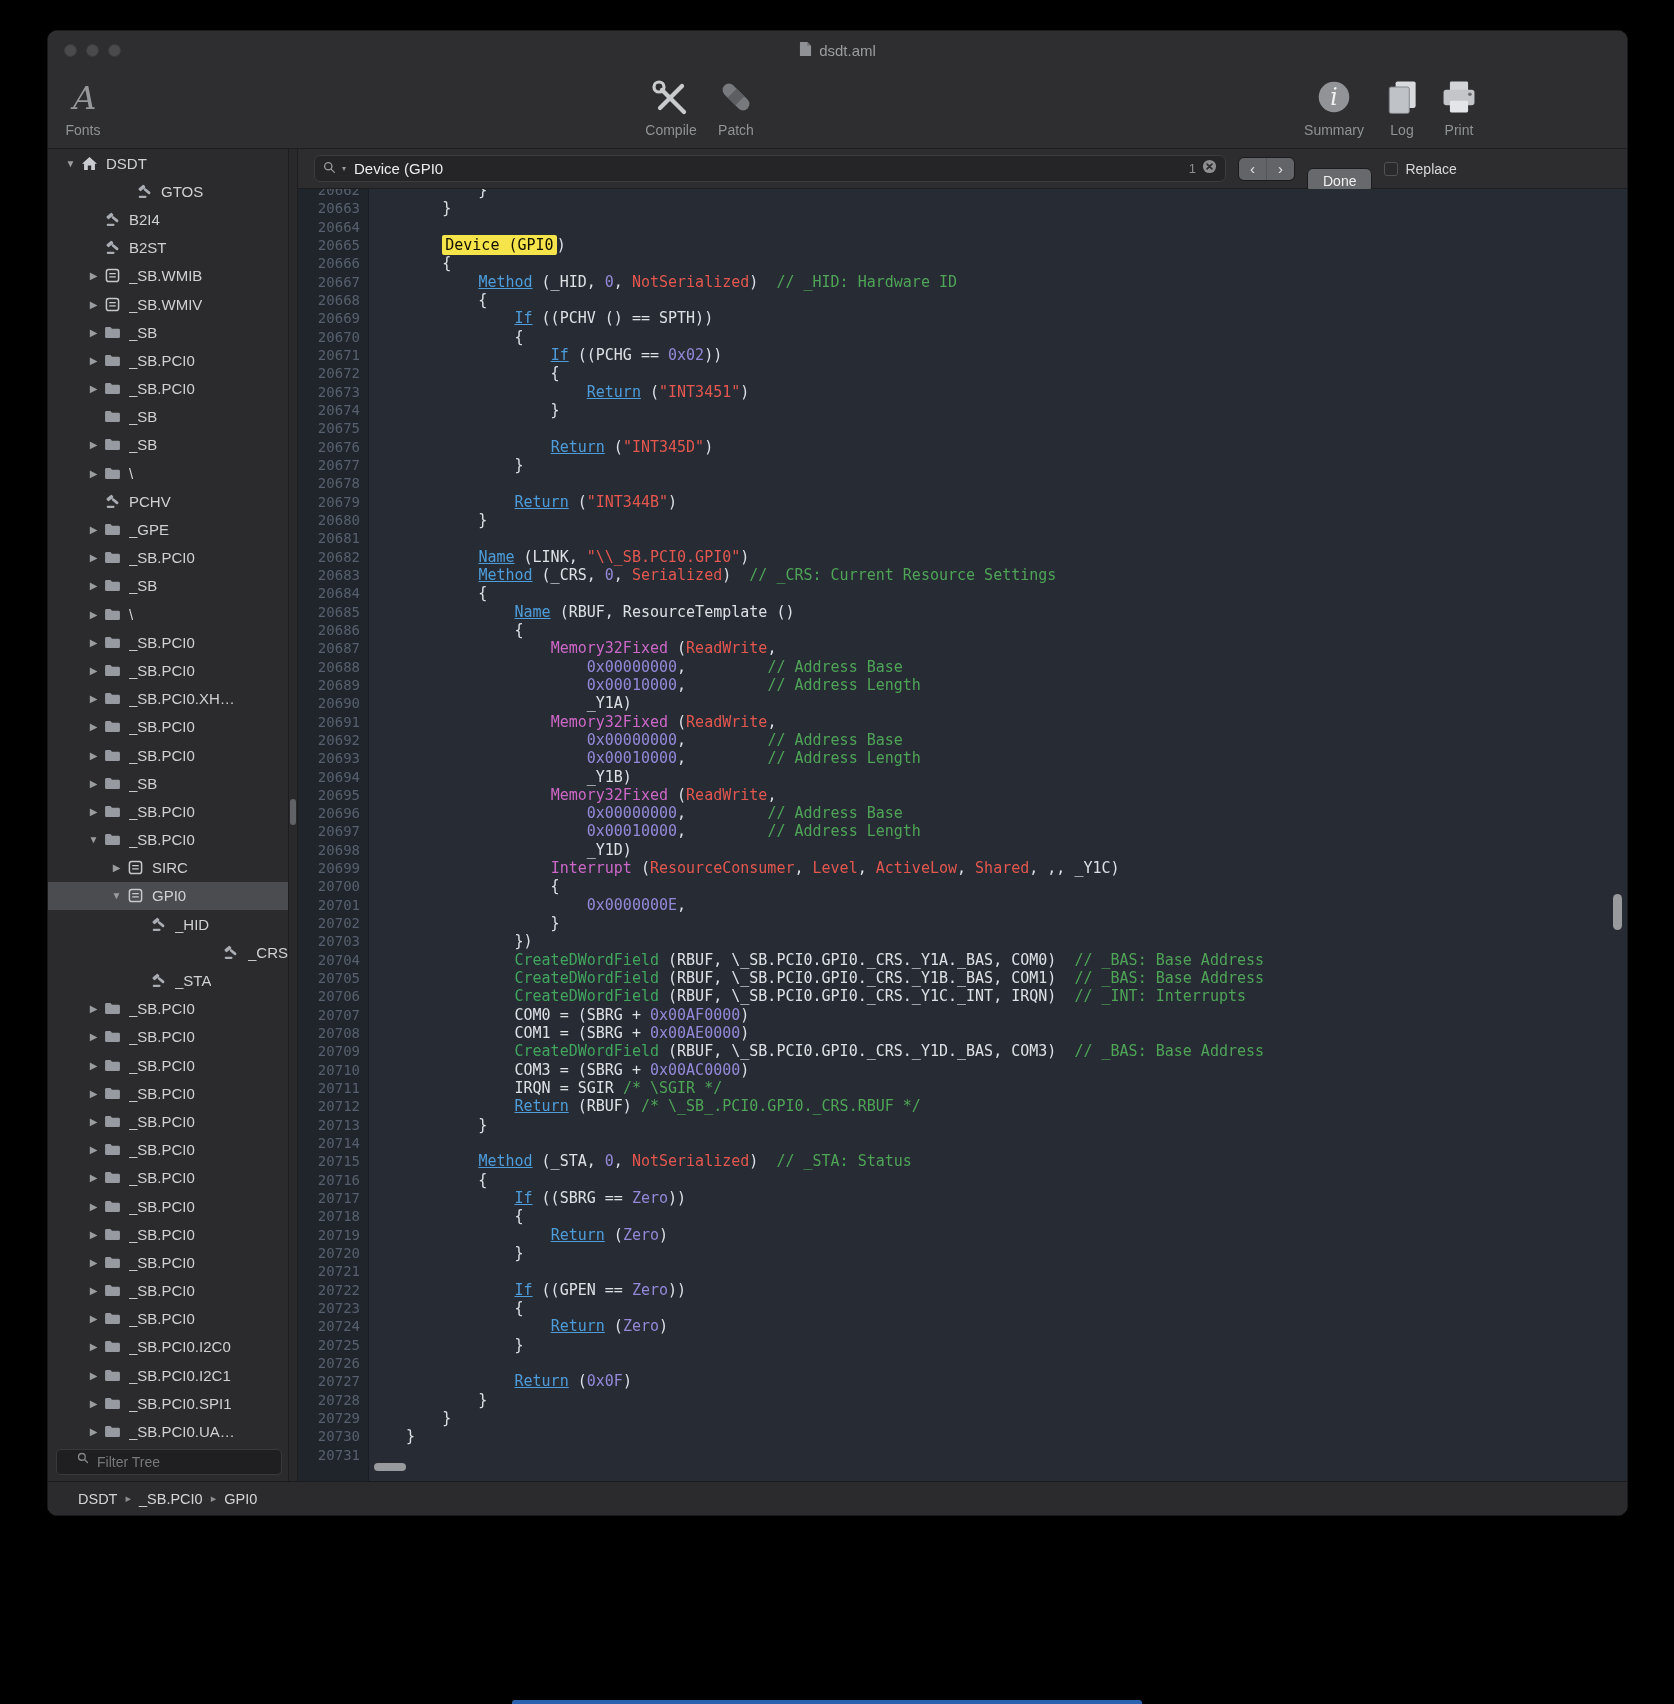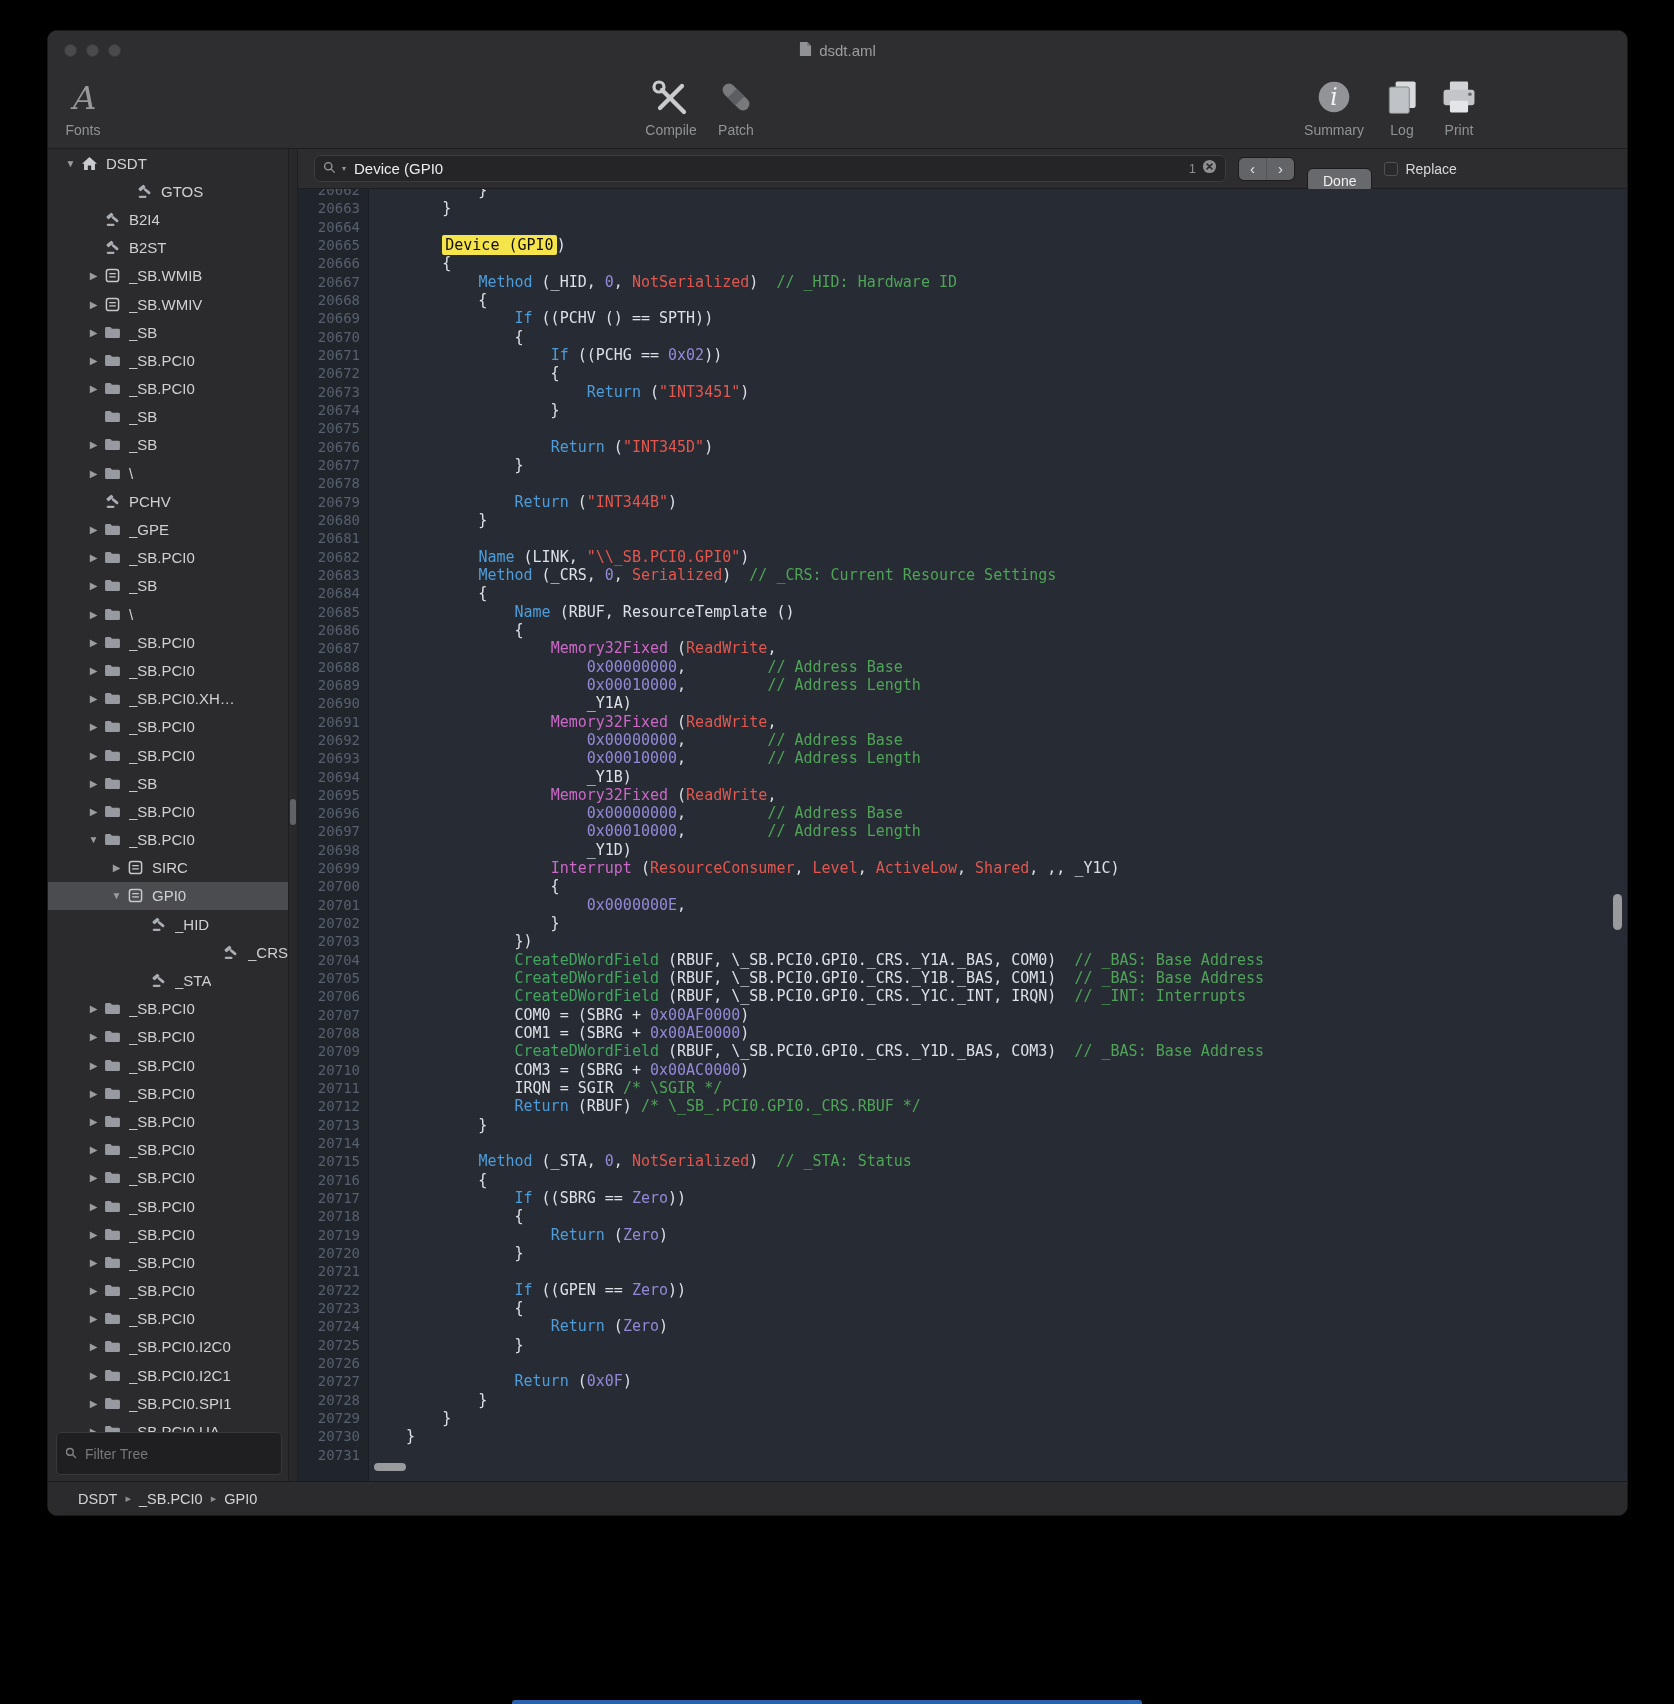--- a/index.html
+++ b/index.html
@@ -25,22 +25,22 @@
   .content{position:absolute;left:0;top:118px;right:0;bottom:34px;display:flex;}
 
   
   .sidebar{position:relative;width:240px;flex:none;background:#2b2b2d;}
   .tree{position:absolute;left:0;top:0;right:0;bottom:38px;overflow:hidden;}
   .tree-row{display:flex;align-items:center;height:28.2px;font-size:15px;color:#d0d1d3;white-space:nowrap;}
   .tree-row.selected{background:#4a4c50;}
   .disc{width:17px;flex:none;font-size:10px;color:#9a9c9f;text-align:center;}
   .tree-icon{width:20px;flex:none;display:flex;align-items:center;justify-content:center;margin-right:7px;}
   .tree-label{overflow:hidden;text-overflow:ellipsis;}
-  .filter{position:absolute;left:8px;right:6px;bottom:6px;height:43px;background:#1f1f21;border:1px solid #39393b;
-    border-radius:5px;display:flex;align-items:center;gap:6px;padding:0 8px;box-sizing:border-box;}
+  .filter{position:absolute;left:8px;right:6px;bottom:6px;height:26px;background:#1f1f21;border:1px solid #39393b;
+    border-radius:5px;display:flex;gap:6px;padding:0 20px;box-sizing:border-box;}
   .filter input{flex:1;background:transparent;border:none;outline:none;color:#cfcfcf;font-size:14px;
     font-family:"Liberation Sans",sans-serif;}
   .filter input::placeholder{color:#77787a;}
 
   
   .splitter{position:relative;width:10px;flex:none;background:#29292b;border-left:1px solid #1e1e20;border-right:1px solid #1e1e20;box-sizing:border-box;}
   .dimple{position:absolute;left:1px;top:650px;width:6px;height:26px;border-radius:3px;background:#616266;}
 
   
   .editor-col{flex:1;display:flex;flex-direction:column;background:#262b34;min-width:0;}
@@ -64,21 +64,21 @@
 
   
   .code-area{flex:1;position:relative;overflow:hidden;background:#262b34;}
   .gutter-bg{position:absolute;left:0;top:0;bottom:0;width:70px;background:#20242b;border-right:1px solid #191d24;}
   .code-lines{position:absolute;left:0;top:0;right:0;margin-top:-8px;}
   .line{display:flex;height:18.34px;line-height:18.34px;white-space:pre;
     font-family:"DejaVu Sans Mono",monospace;font-size:15px;}
   .num{width:62px;flex:none;text-align:right;color:#57606e;font-size:14px;}
   .src{padding-left:10px;}
   .tok-p{color:var(--tok-p,#dde1e6);}
-  .tok-k{color:var(--tok-k,#4e9dda);}
+  .tok-k{color:var(--tok-k,#4e9dda);text-decoration:underline;}
   .tok-r{color:var(--tok-r,#e4574f);}
   .tok-n{color:var(--tok-n,#9489d8);}
   .tok-c{color:var(--tok-c,#4fa457);}
   .tok-m{color:var(--tok-m,#ce68c8);}
   .tok-f{color:var(--tok-f,#42a65e);}
   .tok-hl{background:var(--tok-hl,#f6e44b);color:#101000;border-radius:2px;padding:1px 3px;}
   .vthumb{position:absolute;right:5px;top:705px;width:9px;height:36px;border-radius:4.5px;background:#a6a6a8;opacity:.9;}
   .hthumb{position:absolute;left:76px;bottom:10px;width:32px;height:8px;border-radius:4px;background:#a6a6a8;opacity:.9;}
 
   

